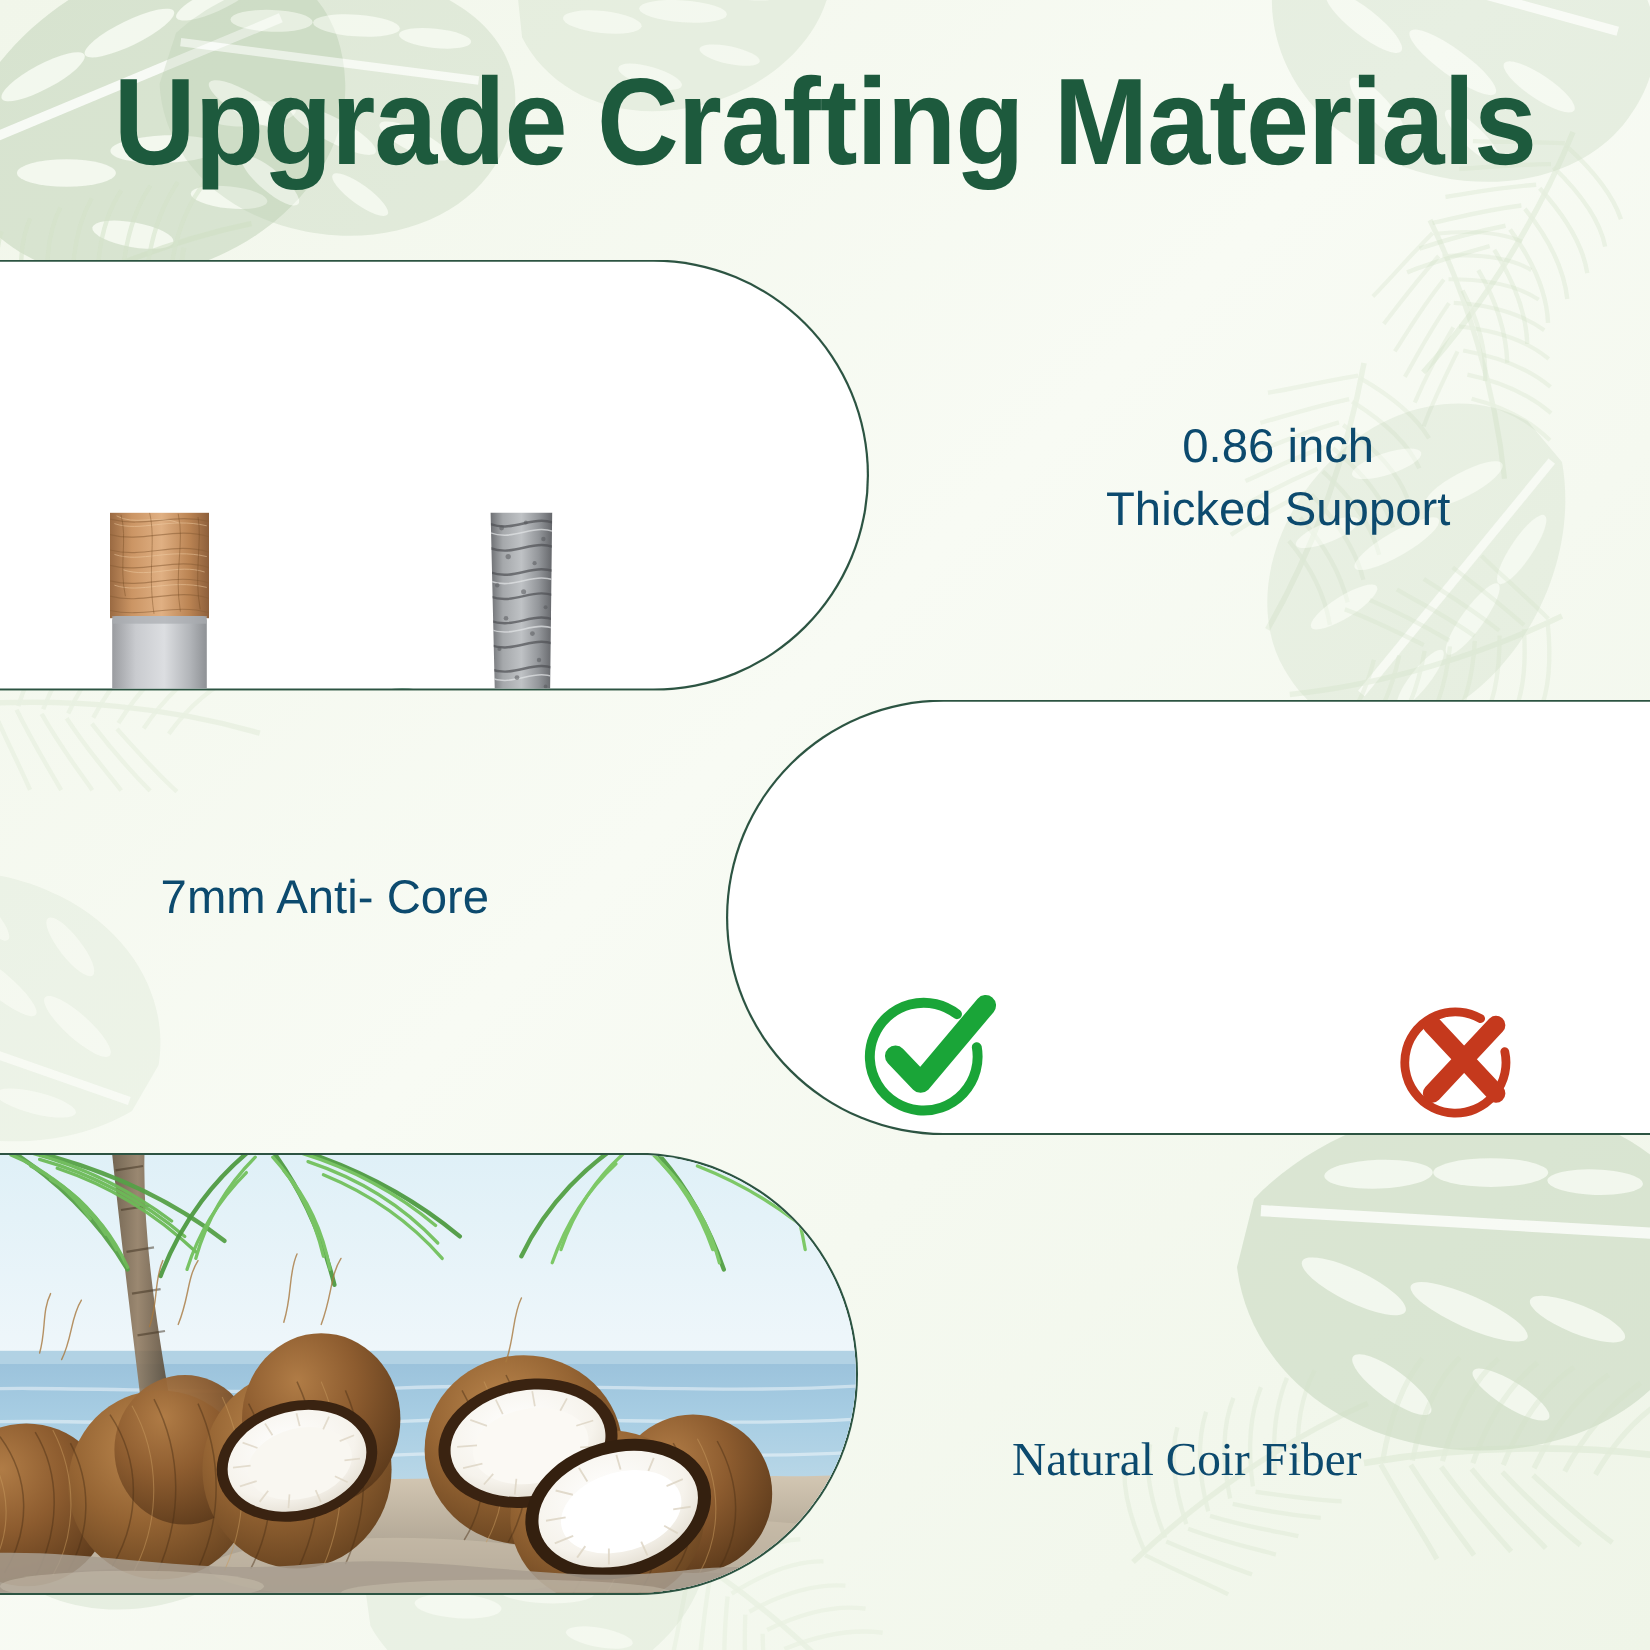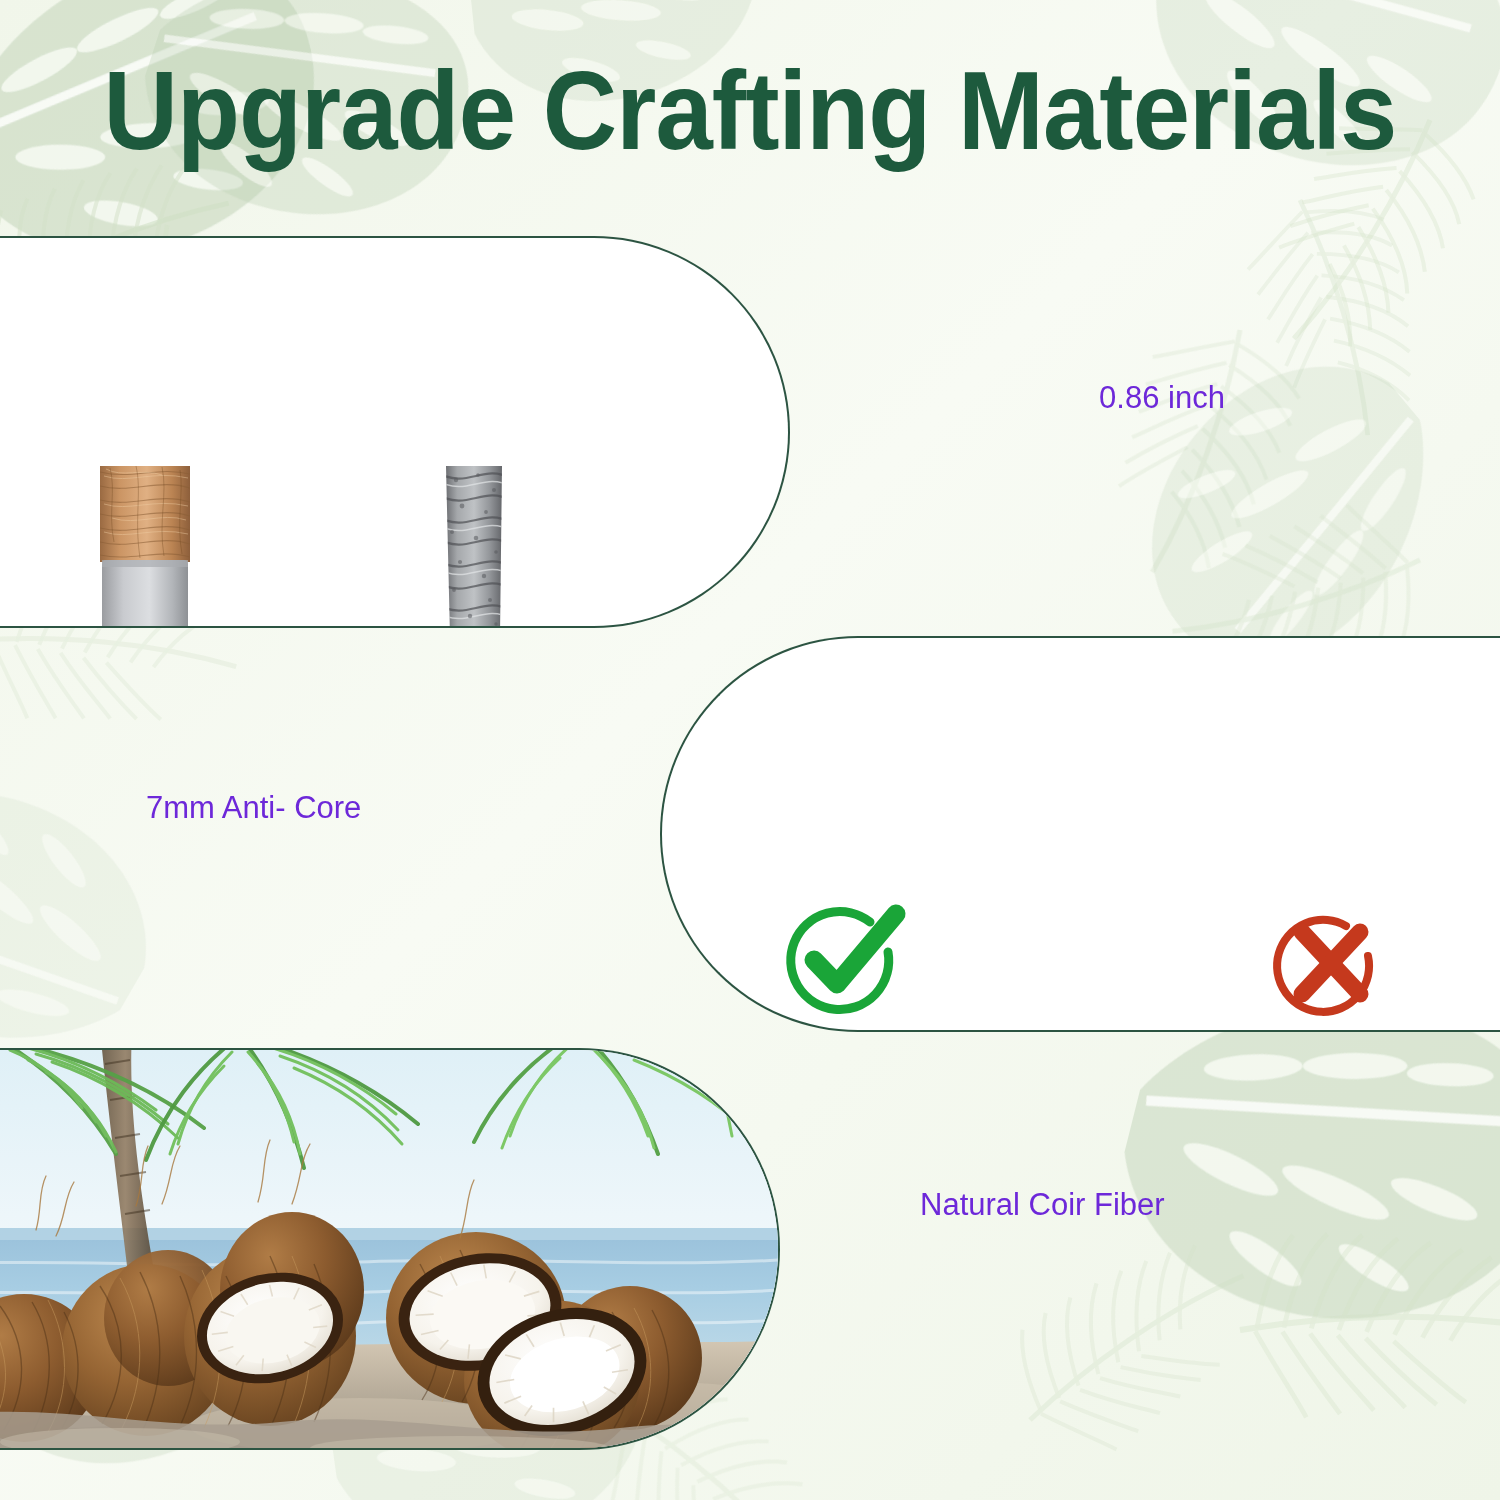--- a/index.html
+++ b/index.html
@@ -56,30 +56,30 @@
     left:-60px; top:1048px; width:840px; height:402px;
     border-radius:0 201px 201px 0;
     border-left:none;
   }
 
   .card-inner{ position:absolute; inset:0; }
 
   
   .caption{
     position:absolute;
-    color:#6d28d9;
-    font-size:31px;
+    color:#0c4a6e;
+    font-size:43px;
     line-height:1.32;
     z-index:6;
     white-space:nowrap;
   }
   #caption-support{ left:1022px; top:378px; text-align:center; transform:translateX(-50%); }
   #caption-support{ left:1162px; }
   #caption-core{ left:146px; top:788px; }
-  #caption-coir{ left:920px; top:1185px; }
+  #caption-coir{ left:920px; top:1300px;font-family:Liberation Serif, serif; }
 
   
   .vs{
     position:absolute; z-index:7;
     font-weight:bold; font-style:italic;
     color:#2b6349;
     letter-spacing:-10px;
     line-height:1;
   }
   #vs-support{ left:322px; top:372px; font-size:108px; }
@@ -357,20 +357,21 @@
       </svg>
     </div>
 
     <div class="vs" id="vs-support">VS</div>
 
   </div>
 </div>
 
 <div class="caption" id="caption-support">
   <div style="text-align:center">0.86 inch</div>
+  <div style="text-align:center">Thicked Support</div>
 </div>
 
 <div class="card" id="card-core">
   <div class="card-inner">
 
     
     
 
     
     

